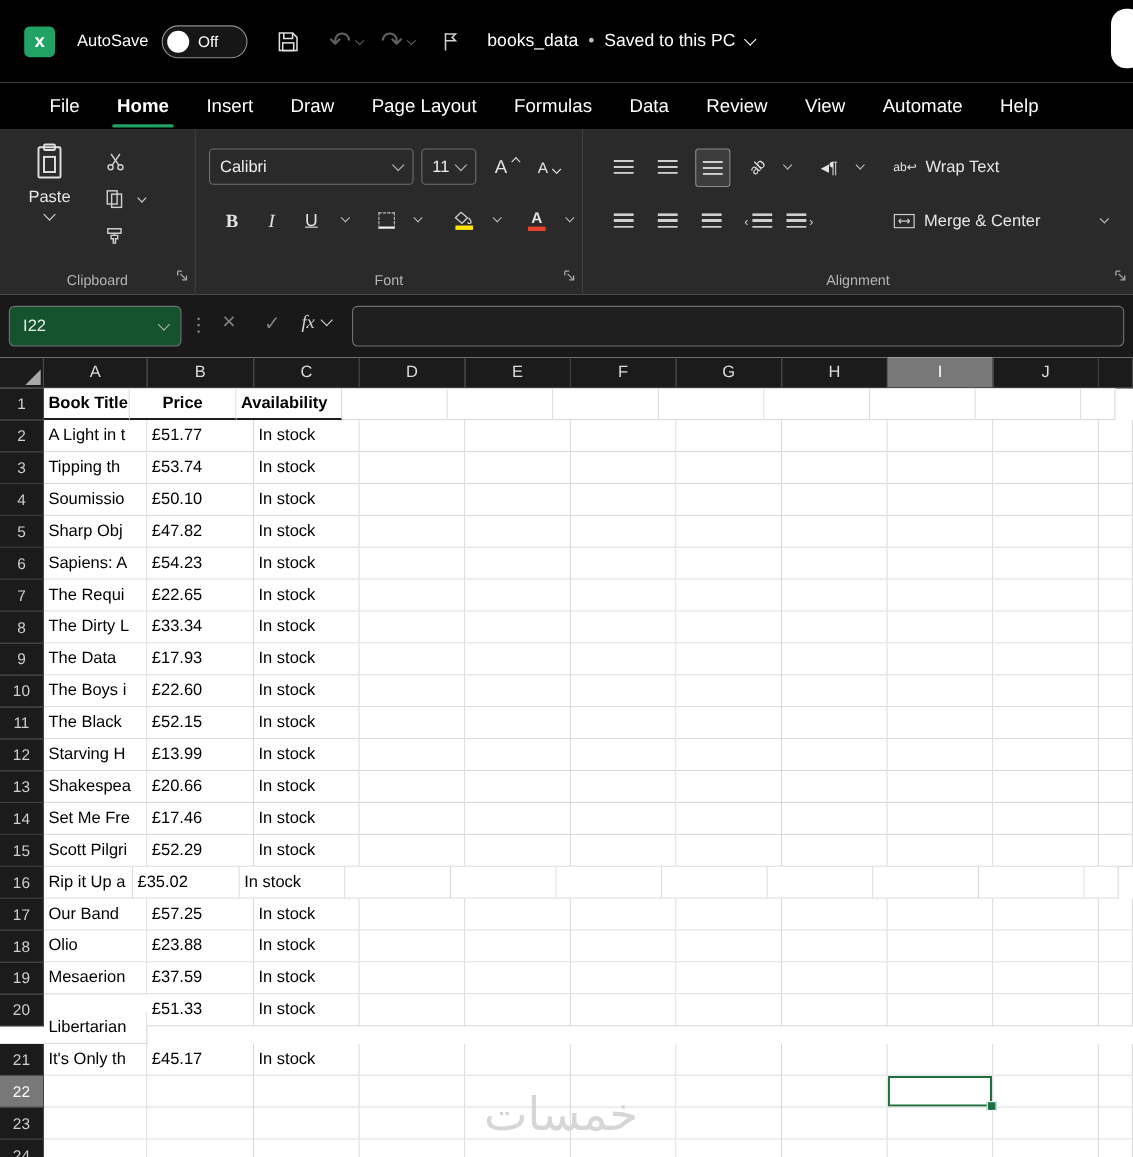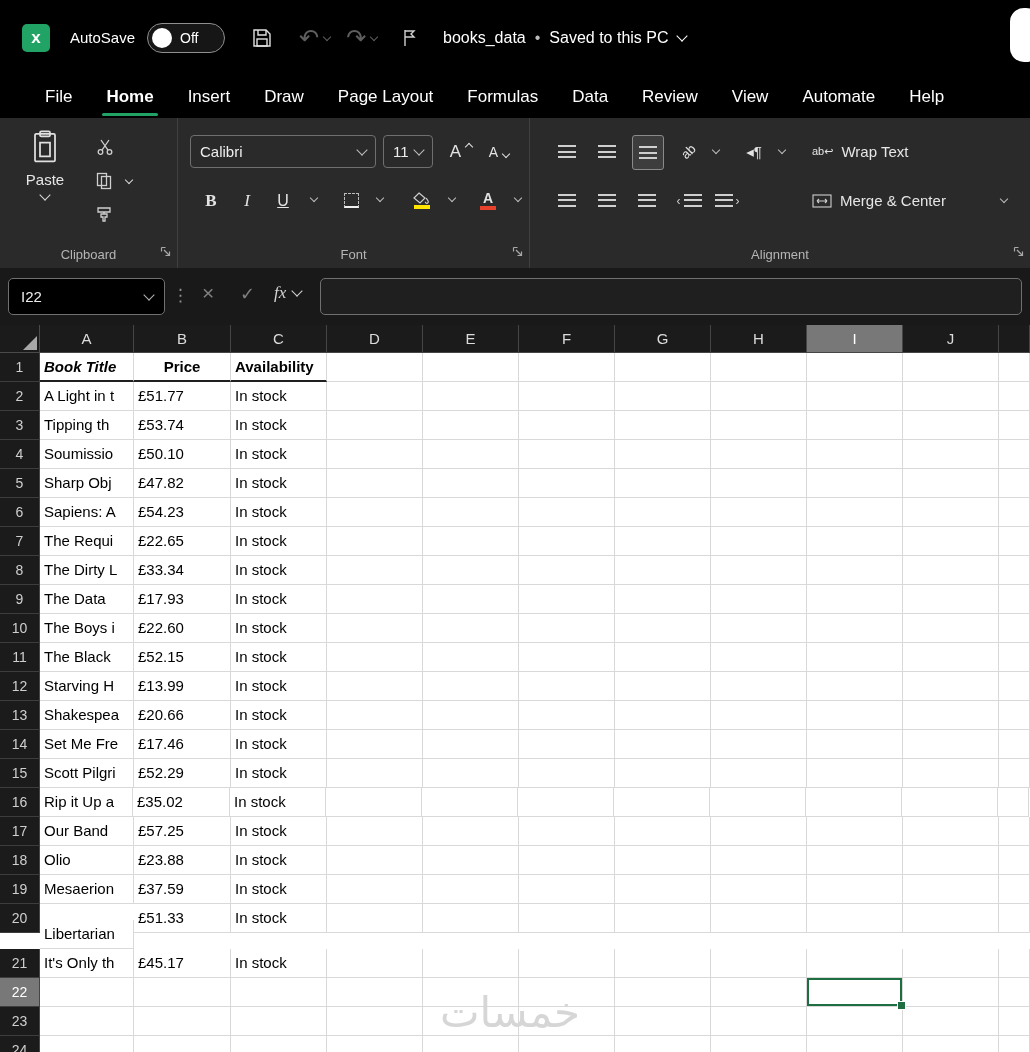--- a/index.html
+++ b/index.html
@@ -72,21 +72,21 @@
   .stack{display:flex;flex-direction:column;align-items:center;line-height:1;}
   .borders-box{width:15px;height:15px;border:1px dashed #bdbdbd;border-bottom:2px solid #efefef;box-sizing:border-box;}
   .lines{width:18px;height:13px;background:repeating-linear-gradient(to bottom,#cfcfcf 0 2px,transparent 2px 5.5px);}
   .lbl15{font-size:15px;color:#e6e6e6;}
   .chev-up{transform:rotate(225deg);}
 
   
   .formulabar{position:absolute;top:268px;left:0;right:0;height:57px;background:#191919;}
   .namebox{position:absolute;left:8px;top:10px;width:157px;height:37px;border:1px solid #707070;
            border-radius:5px;box-sizing:border-box;display:flex;align-items:center;color:#ececec;
-           font-size:15px;background:#000000;cursor:pointer;}
+           font-size:15px;background:#14532d;cursor:pointer;}
   .namebox .val{padding-left:12px;flex:1;}
   .namebox .chev{margin-right:11px;color:#b5b5b5;}
   .fb-dots{position:absolute;left:172px;top:17px;color:#8f8f8f;font-size:17px;}
   .fb-x{position:absolute;left:202px;top:13px;color:#818181;font-size:21px;cursor:pointer;}
   .fb-check{position:absolute;left:240px;top:15px;color:#818181;font-size:18px;cursor:pointer;}
   .fb-fx{position:absolute;left:274px;top:15px;color:#d4d4d4;font-size:17px;font-style:italic;
          font-family:"Liberation Serif",serif;cursor:pointer;display:flex;align-items:center;gap:7px;}
   .fb-input{position:absolute;left:320px;right:8px;top:10px;height:37px;border:1px solid #707070;
             border-radius:5px;box-sizing:border-box;background:#1f1f1f;}
 
@@ -363,21 +363,21 @@
         <div class="colhdr" style="width: 96px;">E</div>
         <div class="colhdr" style="width: 96px;">F</div>
         <div class="colhdr" style="width: 96px;">G</div>
         <div class="colhdr" style="width: 96px;">H</div>
         <div class="colhdr selhdr" style="width: 96px;">I</div>
         <div class="colhdr" style="width: 96px;">J</div>
         <div class="colhdr" style="width: 31px;"></div>
       </div>
       <div class="grid-row">
         <div class="rowhdr">1</div>
-        <div class="cell bh" style="width: 94px; font-style: italic;">Book Title</div>
+        <div class="cell bh" style="width: 78px;">Book Title</div>
         <div class="cell bh center" style="width: 97px;">Price</div>
         <div class="cell bh" style="width: 96px;">Availability</div>
         <div class="cell" style="width: 96px;"></div>
         <div class="cell" style="width: 96px;"></div>
         <div class="cell" style="width: 96px;"></div>
         <div class="cell" style="width: 96px;"></div>
         <div class="cell" style="width: 96px;"></div>
         <div class="cell" style="width: 96px;"></div>
         <div class="cell" style="width: 96px;"></div>
         <div class="cell" style="width: 31px;"></div>
@@ -573,21 +573,21 @@
         <div class="cell" style="width: 96px;"></div>
         <div class="cell" style="width: 96px;"></div>
         <div class="cell" style="width: 96px;"></div>
         <div class="cell" style="width: 96px;"></div>
         <div class="cell" style="width: 96px;"></div>
         <div class="cell" style="width: 96px;"></div>
         <div class="cell" style="width: 31px;"></div>
       </div>
       <div class="grid-row">
         <div class="rowhdr">16</div>
-        <div class="cell" style="width: 93px;">Rip it Up a</div>
+        <div class="cell" style="width: 81px;">Rip it Up a</div>
         <div class="cell" style="width: 97px;">£35.02</div>
         <div class="cell" style="width: 96px;">In stock</div>
         <div class="cell" style="width: 96px;"></div>
         <div class="cell" style="width: 96px;"></div>
         <div class="cell" style="width: 96px;"></div>
         <div class="cell" style="width: 96px;"></div>
         <div class="cell" style="width: 96px;"></div>
         <div class="cell" style="width: 96px;"></div>
         <div class="cell" style="width: 96px;"></div>
         <div class="cell" style="width: 31px;"></div>

